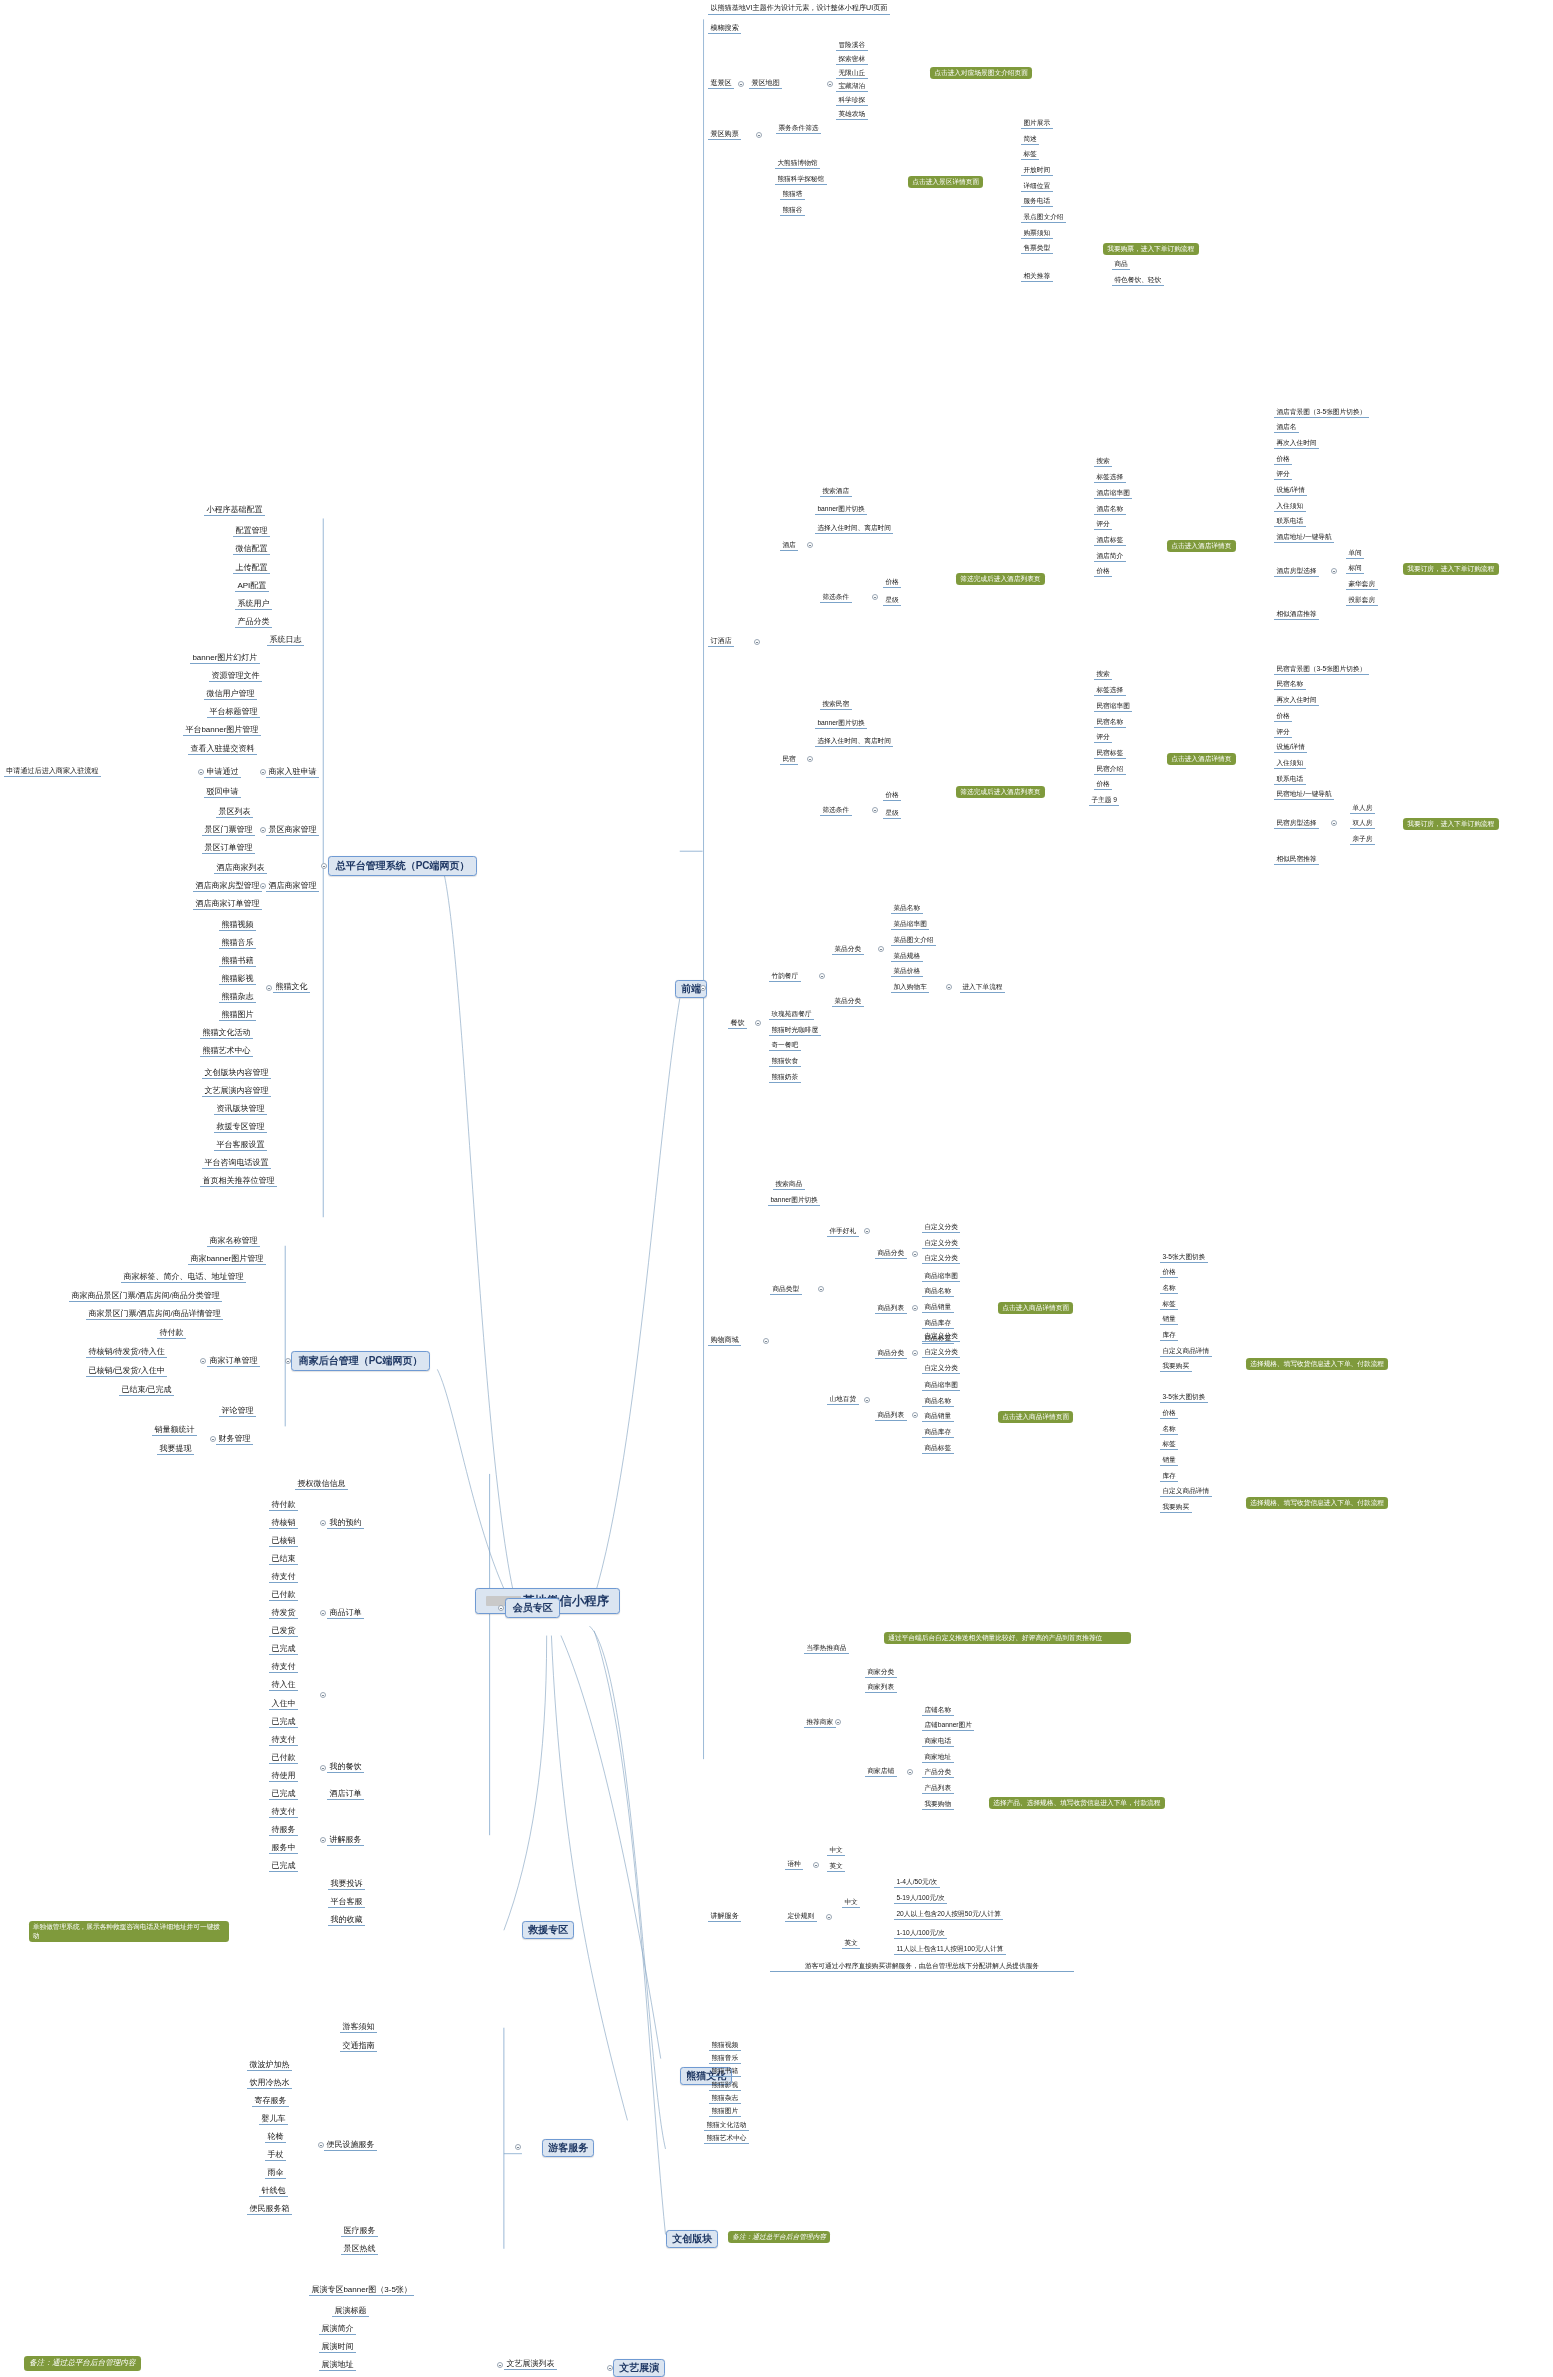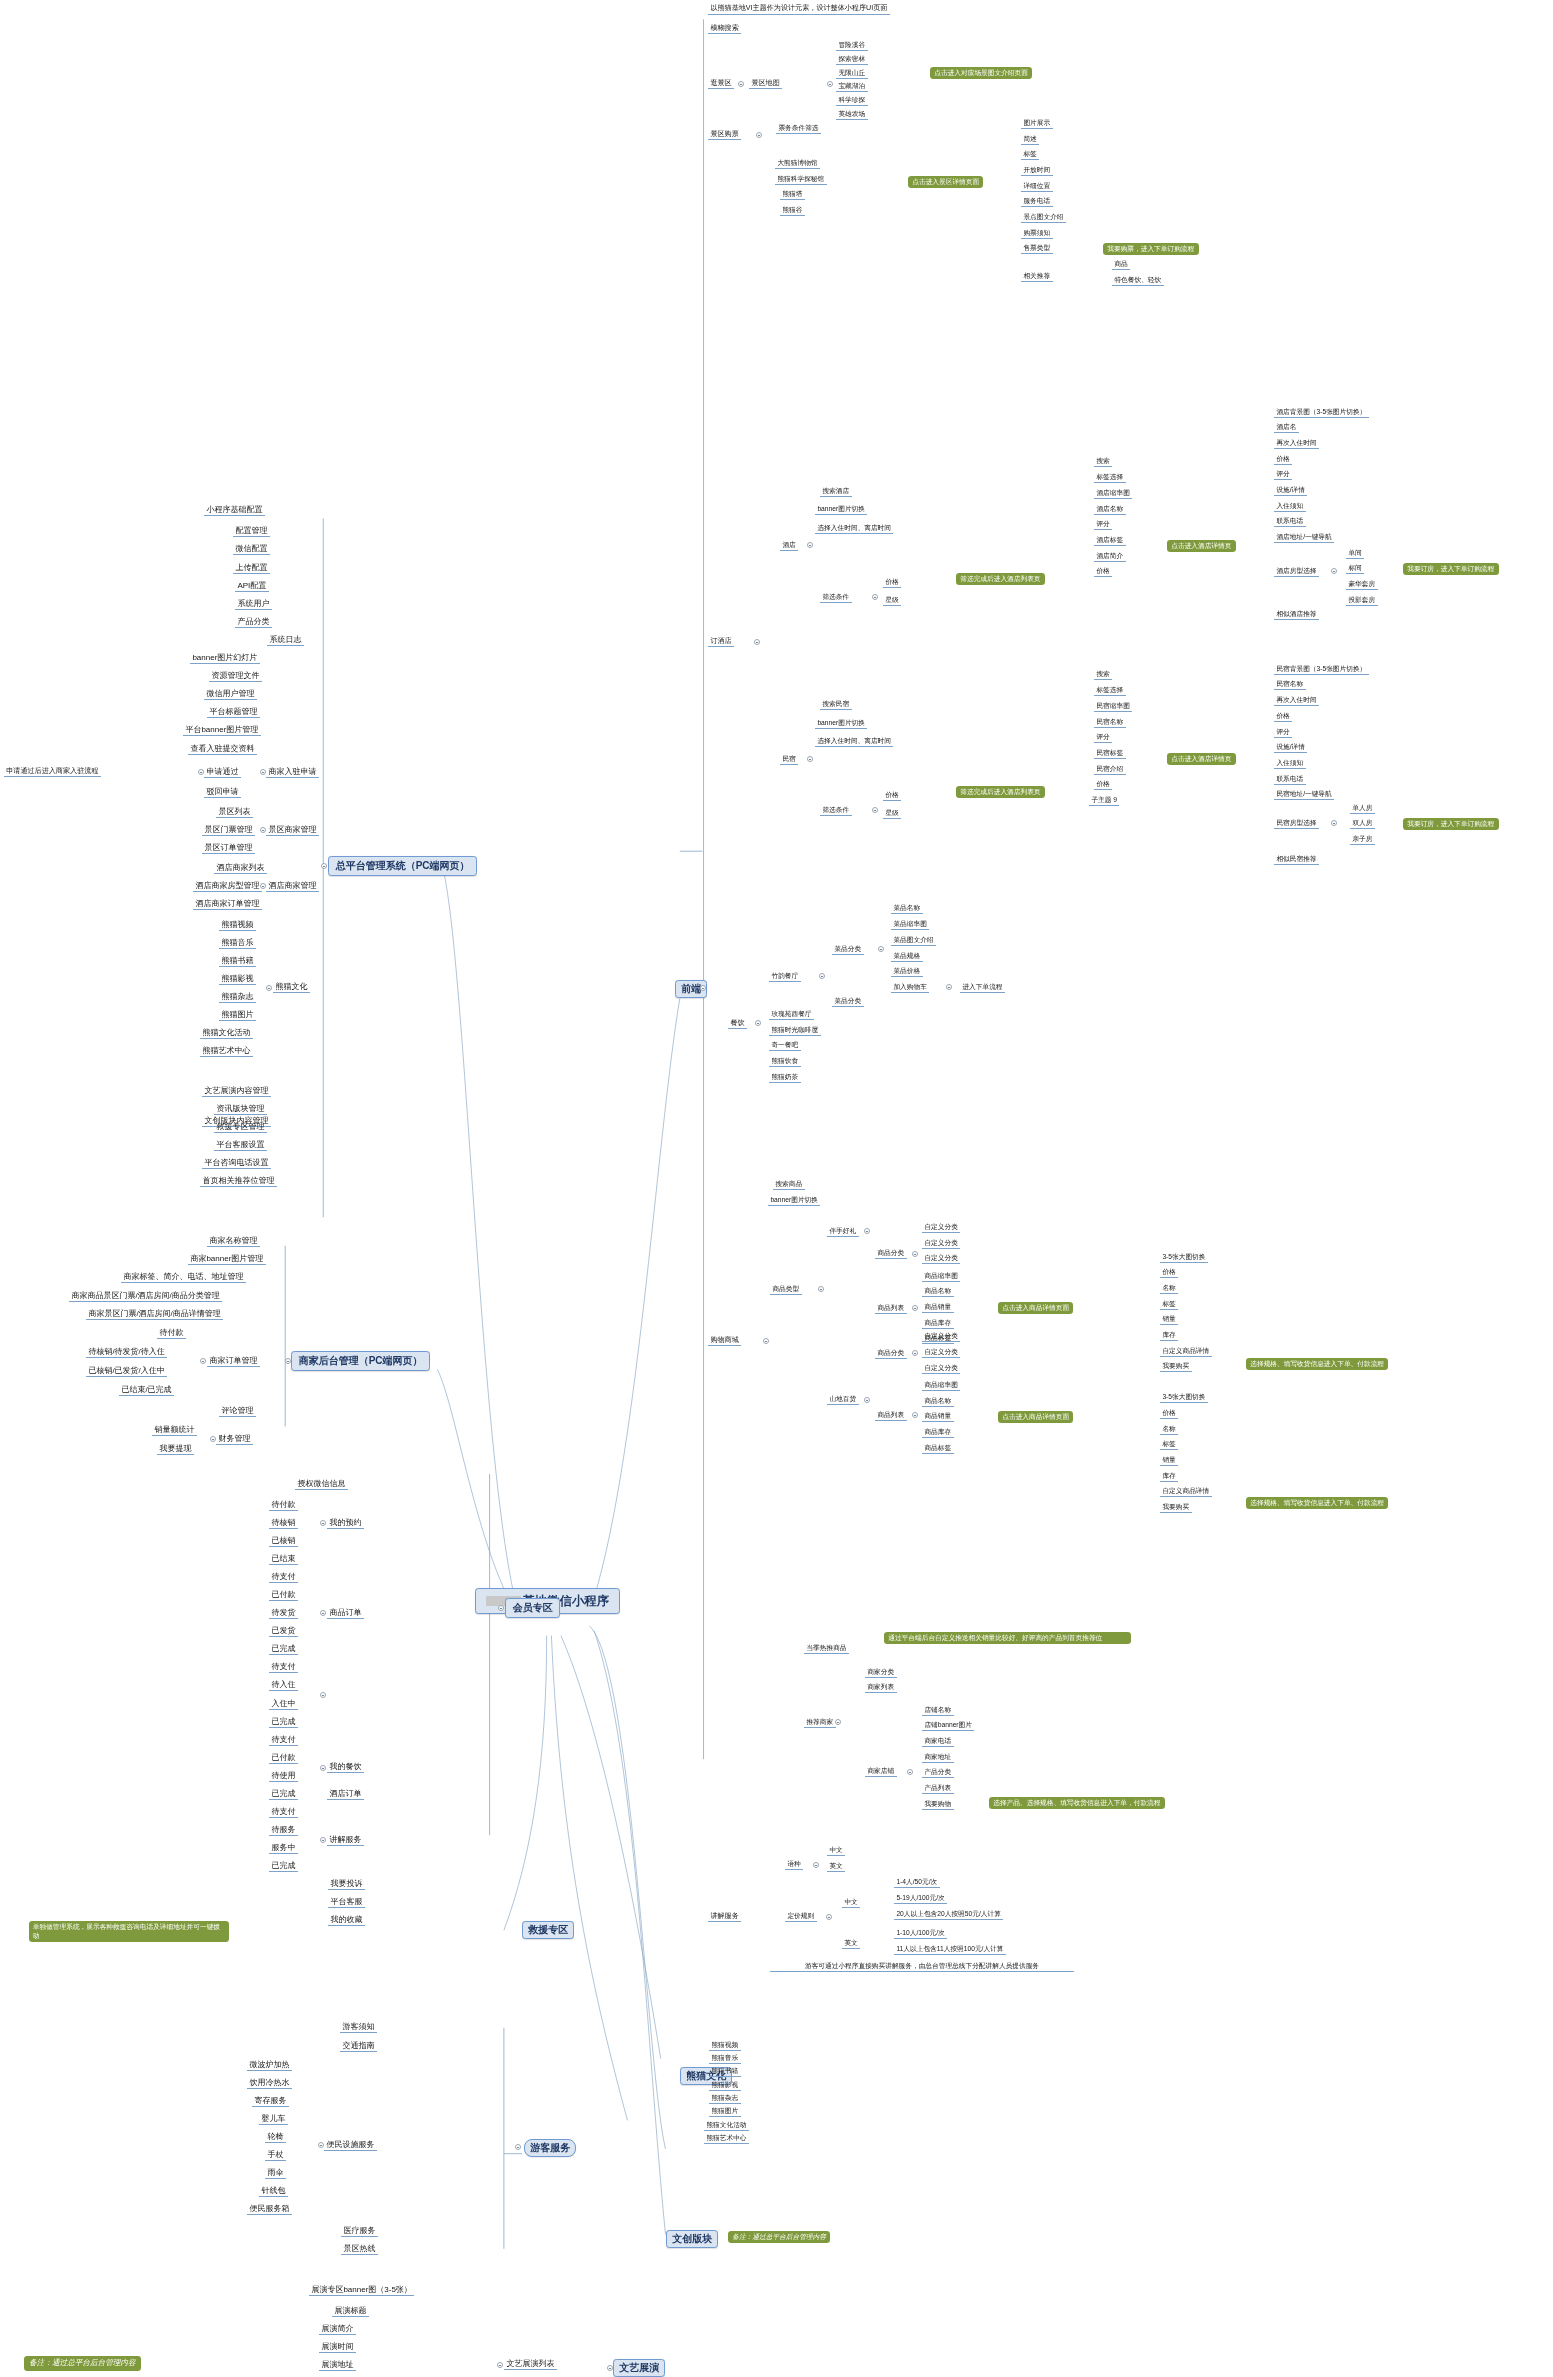--- a/index.html
+++ b/index.html
@@ -173,21 +173,21 @@
   <div class="node leaf" style="left:219px; top:937px;">熊猫音乐</div>
   <div class="node leaf" style="left:219px; top:955px;">熊猫书籍</div>
   <div class="node leaf" style="left:219px; top:973px;">熊猫影视</div>
   <div class="node leaf" style="left:219px; top:991px;">熊猫杂志</div>
   <div class="node leaf" style="left:219px; top:1009px;">熊猫图片</div>
   <div class="node leaf" style="left:200px; top:1027px;">熊猫文化活动</div>
   <div class="node leaf" style="left:200px; top:1045px;">熊猫艺术中心</div>
   <div class="node leaf" style="left:273px; top:981px;">熊猫文化</div>
   <div class="knob" style="left:266px; top:985px;"></div>
 
-  <div class="node leaf" style="left:202px; top:1067px;margin-top:48px;">文创版块内容管理</div>
+  <div class="node leaf" style="left:202px; top:1067px;">文创版块内容管理</div>
   <div class="node leaf" style="left:202px; top:1085px;">文艺展演内容管理</div>
   <div class="node leaf" style="left:214px; top:1103px;">资讯版块管理</div>
   <div class="node leaf" style="left:214px; top:1121px;">救援专区管理</div>
   <div class="node leaf" style="left:214px; top:1139px;">平台客服设置</div>
   <div class="node leaf" style="left:202px; top:1157px;">平台咨询电话设置</div>
   <div class="node leaf" style="left:200px; top:1175px;">首页相关推荐位管理</div>
 
   <div class="node box" style="left:291px; top:1351px;">商家后台管理（PC端网页）</div>
   <div class="knob" style="left:285px; top:1358px;"></div>
 
@@ -252,21 +252,21 @@
   <div class="node leaf" style="left:327px; top:1834px;">讲解服务</div>
   <div class="knob" style="left:320px; top:1837px;"></div>
 
   <div class="node leaf" style="left:328px; top:1878px;">我要投诉</div>
   <div class="node leaf" style="left:328px; top:1896px;">平台客服</div>
   <div class="node leaf" style="left:328px; top:1914px;">我的收藏</div>
 
   <div class="node box small" style="left:522px; top:1921px;">救援专区</div>
   <div class="node note sm" style="left:28.5px; top:1921px; width:200px;">单独做管理系统，展示各种救援咨询电话及详细地址并可一键拨动</div>
 
-  <div class="node box small" style="left:524px; top:2139px;border-radius:8px;">游客服务</div>
+  <div class="node box small" style="left:542px; top:2139px;">游客服务</div>
   <div class="knob" style="left:515px; top:2144px;"></div>
 
   <div class="node leaf" style="left:340px; top:2021px;">游客须知</div>
   <div class="node leaf" style="left:340px; top:2040px;">交通指南</div>
 
   <div class="node leaf" style="left:247px; top:2059px;">微波炉加热</div>
   <div class="node leaf" style="left:247px; top:2077px;">饮用冷热水</div>
   <div class="node leaf" style="left:252px; top:2095px;">寄存服务</div>
   <div class="node leaf" style="left:259px; top:2113px;">婴儿车</div>
   <div class="node leaf" style="left:265px; top:2131px;">轮椅</div>

